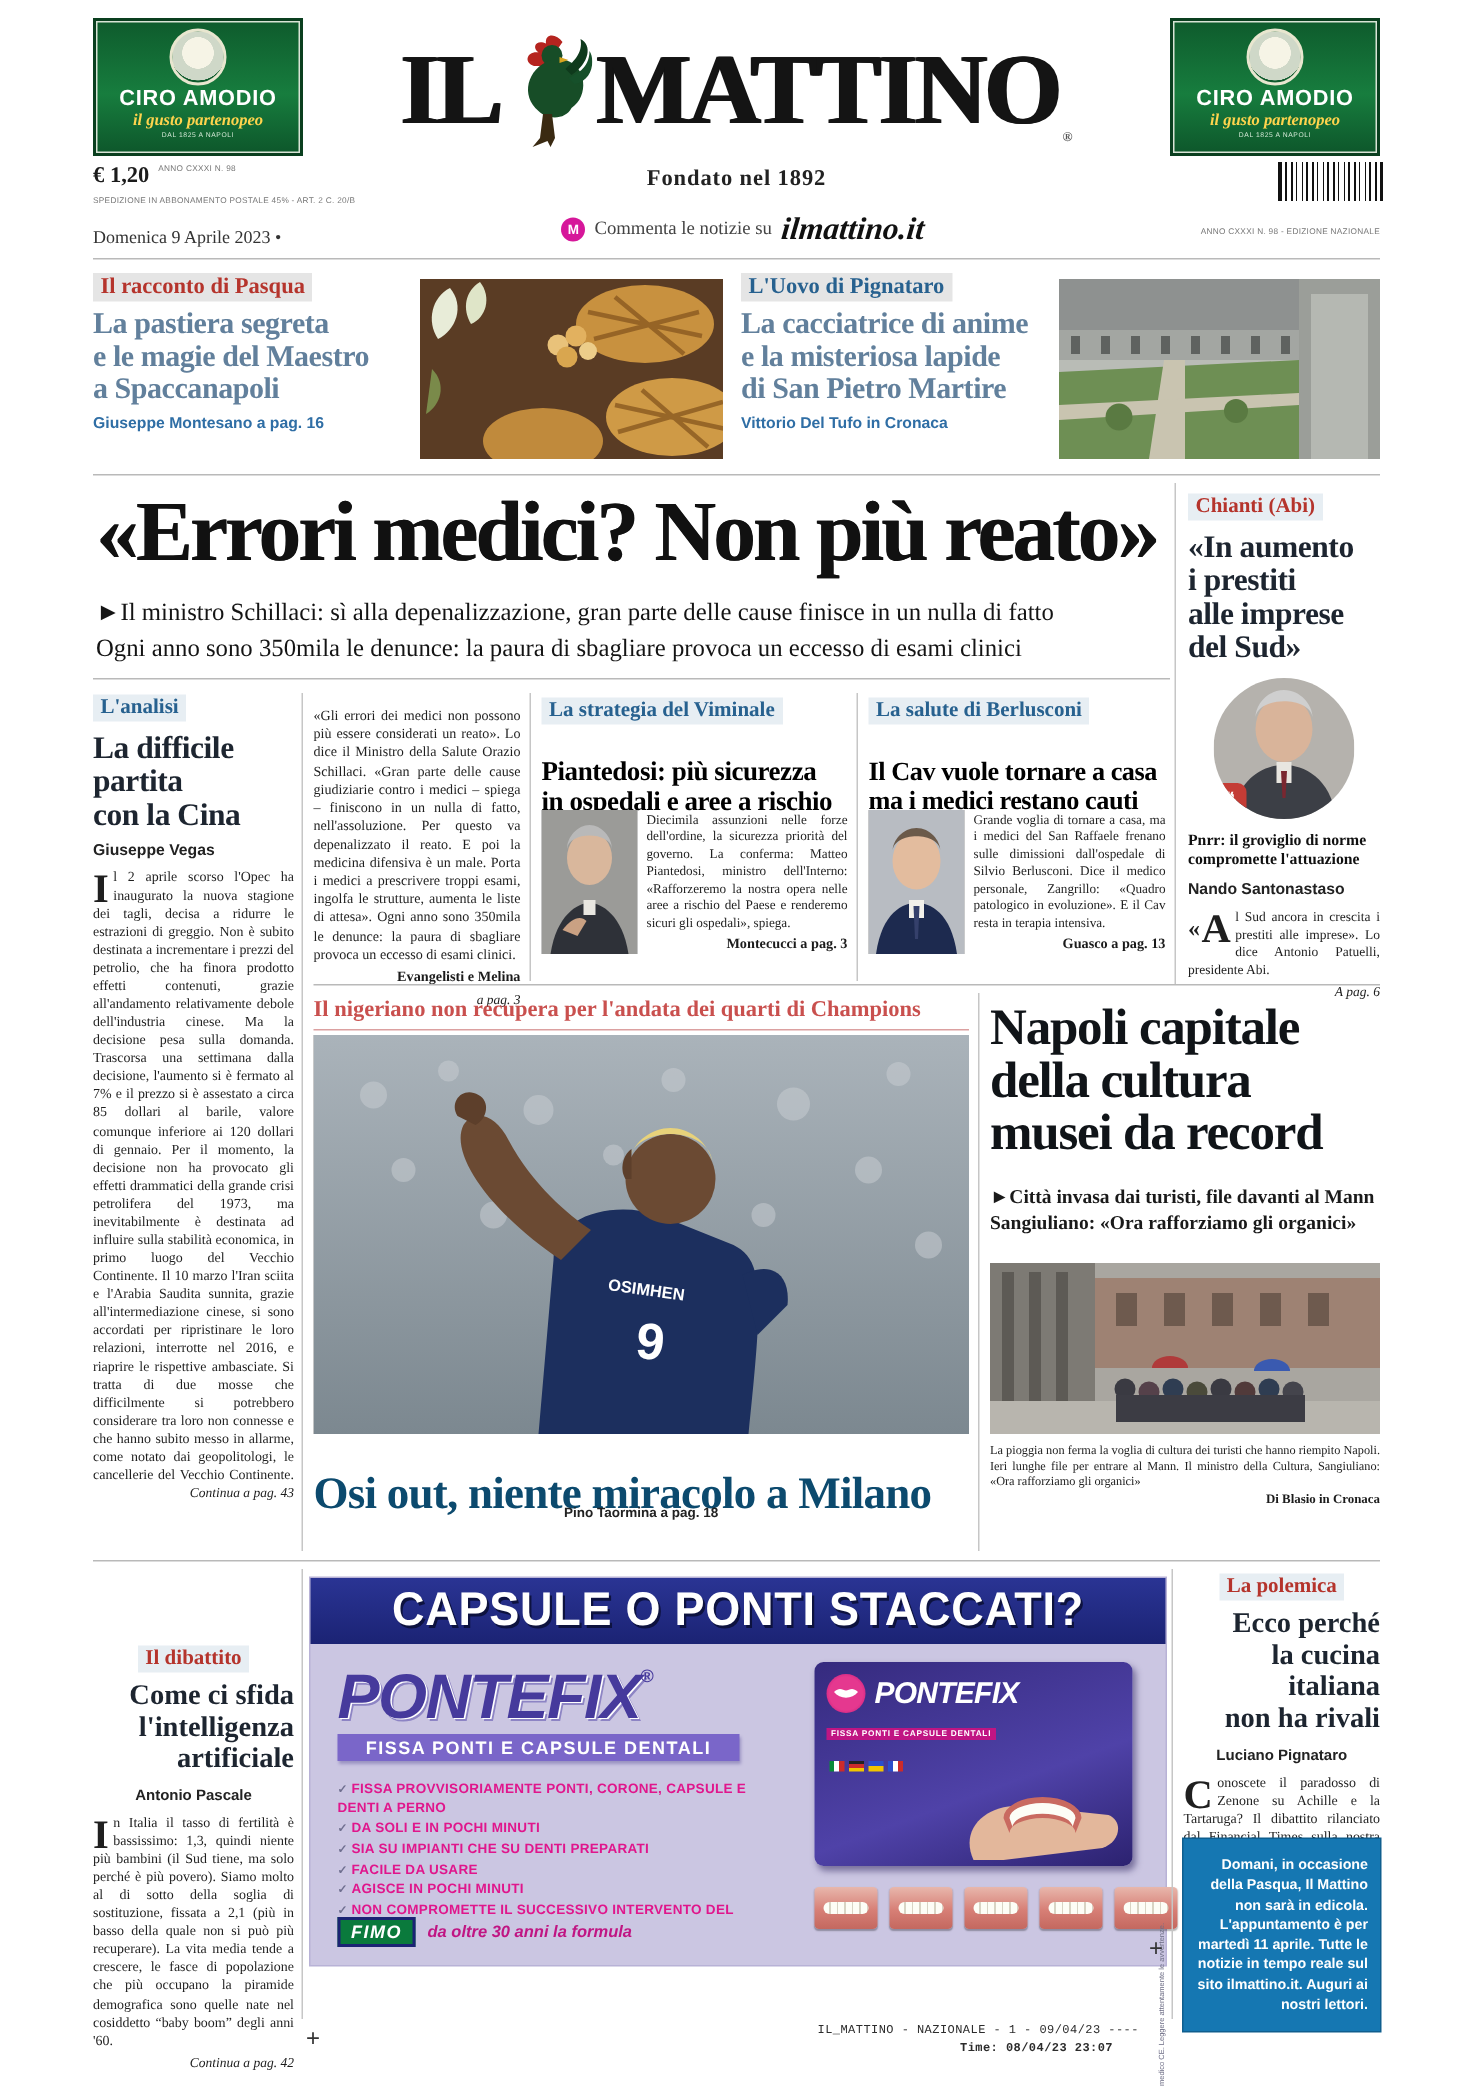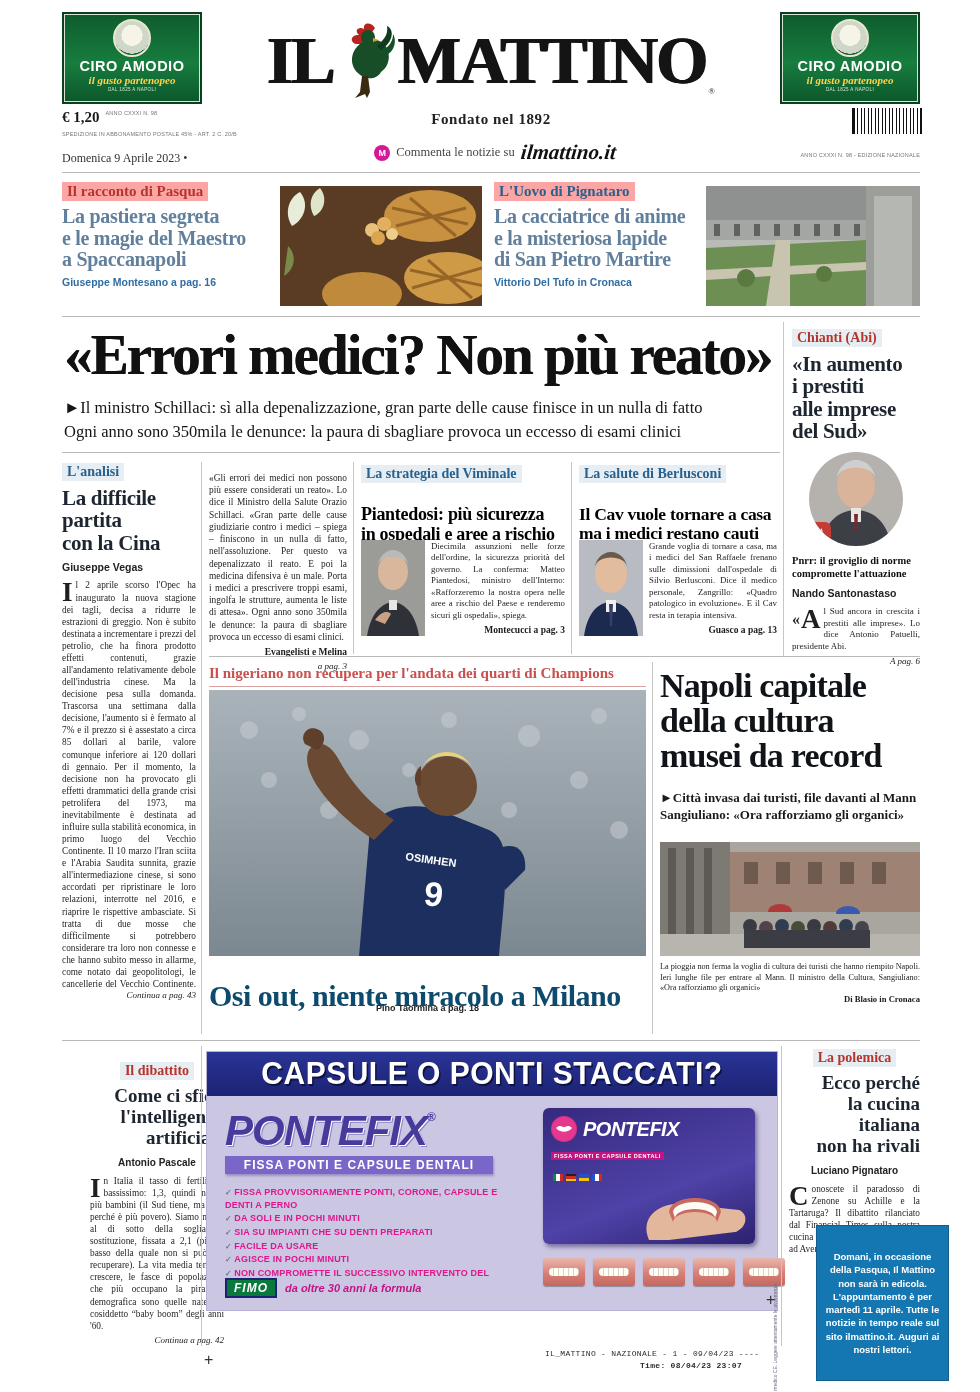--- a/index.html
+++ b/index.html
@@ -28,21 +28,21 @@
   .dateline{font:12px/1 "Liberation Serif",serif;color:#333;}
   .social{position:absolute;display:flex;align-items:center;justify-content:center;gap:6px;}
   .mdot{width:16px;height:16px;border-radius:50%;background:#d6179a;color:#fff;
         font:bold 9px/16px "Liberation Sans",sans-serif;text-align:center;}
   .social-label{font:12.5px/1 "Liberation Serif",serif;color:#444;}
   .social-site{font:italic bold 21px/1 "Liberation Serif",serif;color:#111;transform:skewX(-6deg);}
   .barcode{position:absolute;background:repeating-linear-gradient(90deg,#111 0 1px,#fff 1px 3px,#111 3px 4px,#fff 4px 7px);
            border-left:2px solid #111;border-right:2px solid #111;}
 
   
-  .kicker{display:inline-block;font:bold 15px/1.15 "Liberation Serif",serif;background:#fca5a5;padding:1px 5px;}
+  .kicker{display:inline-block;font:bold 15px/1.15 "Liberation Serif",serif;background:#e5e5e5;padding:1px 5px;}
   .k-red{color:#b5342c;} .k-blue{color:#27618f;}
   .teaser-title{font:bold 20px/1.08 "Liberation Serif",serif;color:#62809c;letter-spacing:-.3px;white-space:pre-line;margin-top:5px;}
   .byline-blue{font:bold 10.5px/1.2 "Liberation Sans",sans-serif;color:#2f6ea5;margin-top:5px;}
   .photo{position:absolute;overflow:hidden;background:#999;}
 
   
   .h-main{position:absolute;font:bold 57px/1 "Liberation Serif",serif;letter-spacing:-2px;color:#111;
           text-shadow:.4px 0 0 #111;}
   .deck{position:absolute;font:16.5px/1.25 "Liberation Serif",serif;color:#141414;}
 
@@ -102,21 +102,21 @@
               position:relative;overflow:hidden;box-shadow:0 1px 1px rgba(0,0,0,.3);}
   .tooth-tile::after{content:"";position:absolute;left:6px;right:6px;top:10px;height:8px;border-radius:4px;
               background:repeating-linear-gradient(90deg,#fdfdf6 0 4px,#d8d4c4 4px 5px);}
   .side-note{position:absolute;font:5px/1.1 "Liberation Sans",sans-serif;color:#6d6d85;
              transform:rotate(-90deg);transform-origin:right top;white-space:nowrap;}
   .flagrow{position:absolute;display:flex;gap:3px;}
   .flag{width:10px;height:7px;}
 
   
   .notice{position:absolute;background:#1577b2;color:#fff;font:bold 9.5px/1.4 "Liberation Sans",sans-serif;
-          padding:24px 8px;text-align:center;box-shadow:0 0 0 1px #0f5e8e;margin-left:28px;}
+          padding:11px 8px;text-align:right;box-shadow:0 0 0 1px #0f5e8e;}
 
   .plus{position:absolute;font:16px/1 "Liberation Sans",sans-serif;color:#333;}
   .footer-line{position:absolute;font:8px/1.2 "Liberation Mono",monospace;color:#2c2c2c;letter-spacing:.3px;}
 </style>
 </head>
 <body>
 
 <div class="page">
 
   <div class="amodio" style="left:62px;top:12px;width:140px;height:92px;">
@@ -398,21 +398,21 @@
       <path d="M176 72 A12 8 0 0 1 200 72 Z" fill="#3a5ab0"></path>
     </svg>
   </div>
   <div class="abs" style="left:660px;top:962px;width:260px;">
     <div class="caption">La pioggia non ferma la voglia di cultura dei turisti che hanno riempito Napoli. Ieri lunghe file per entrare al Mann. Il ministro della Cultura, Sangiuliano: «Ora rafforziamo gli organici»</div>
     <div class="cap-sig">Di Blasio in Cronaca</div>
   </div>
 
   <div class="hline" style="left:62px;top:1040px;width:858px;"></div>
 
-  <div class="abs" style="left:62px;top:1061px;width:134px;text-align:center;margin-left:28px;">
+  <div class="abs" style="left:62px;top:1096px;width:134px;text-align:center;">
     <span class="sec-kicker k-red">Il dibattito</span>
     <div class="bot-title">Come ci sfida
 l'intelligenza
 artificiale</div>
     <div class="bot-byline">Antonio Pascale</div>
     <div class="body-txt" style="text-align:justify;">
       <span class="dc">I</span><span>n Italia il tasso di fertilità è bassissimo: 1,3, quindi niente più bambini (il Sud tiene, ma solo perché è più povero). Siamo molto al di sotto della soglia di sostituzione, fissata a 2,1 (più in basso della quale non si può più recuperare). La vita media tende a crescere, le fasce di popolazione che più occupano la piramide demografica sono quelle nate nel cosiddetto “baby boom” degli anni '60.</span>
     </div>
     <div class="cont">Continua a pag. 42</div>
   </div>

